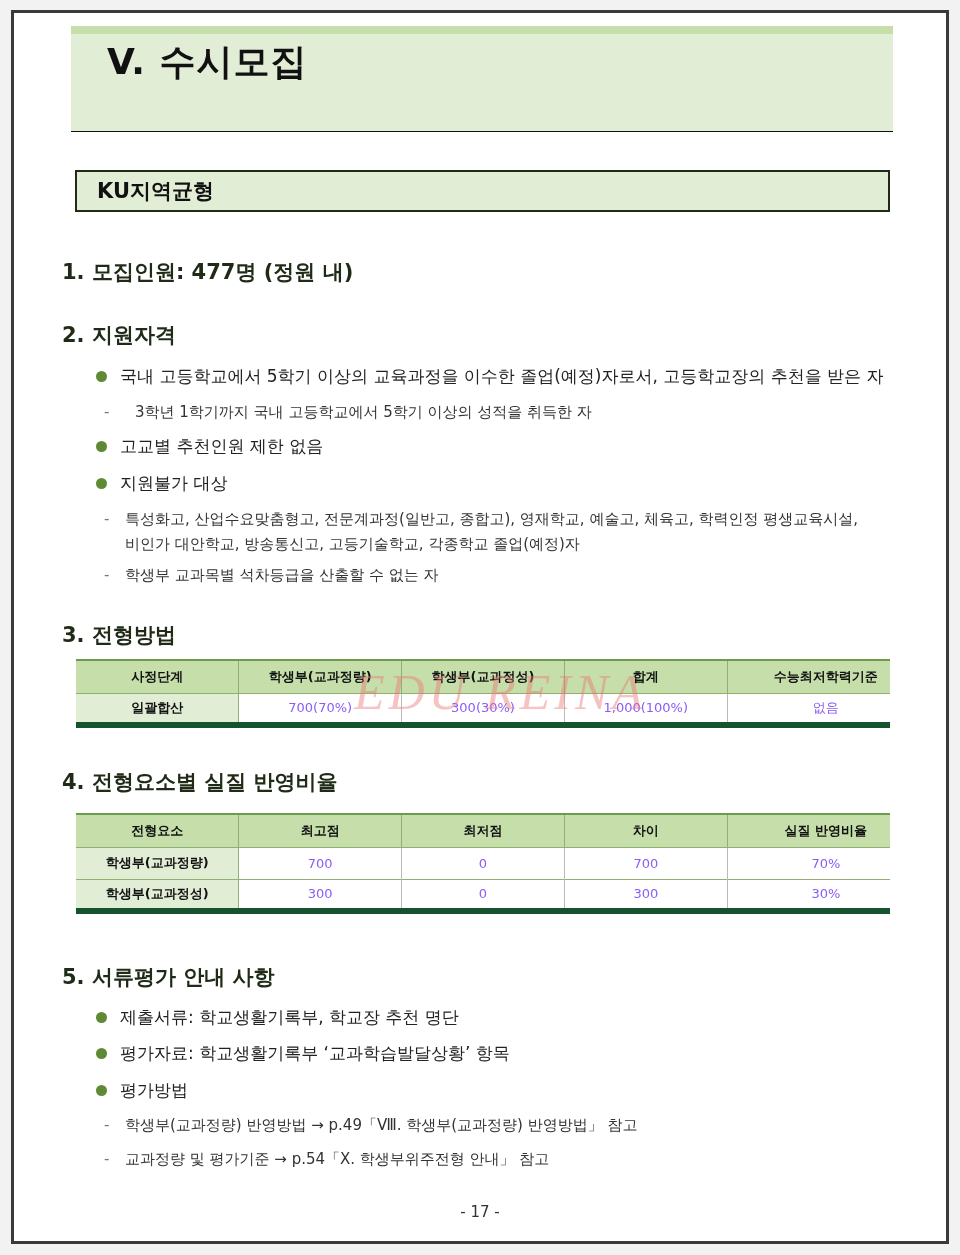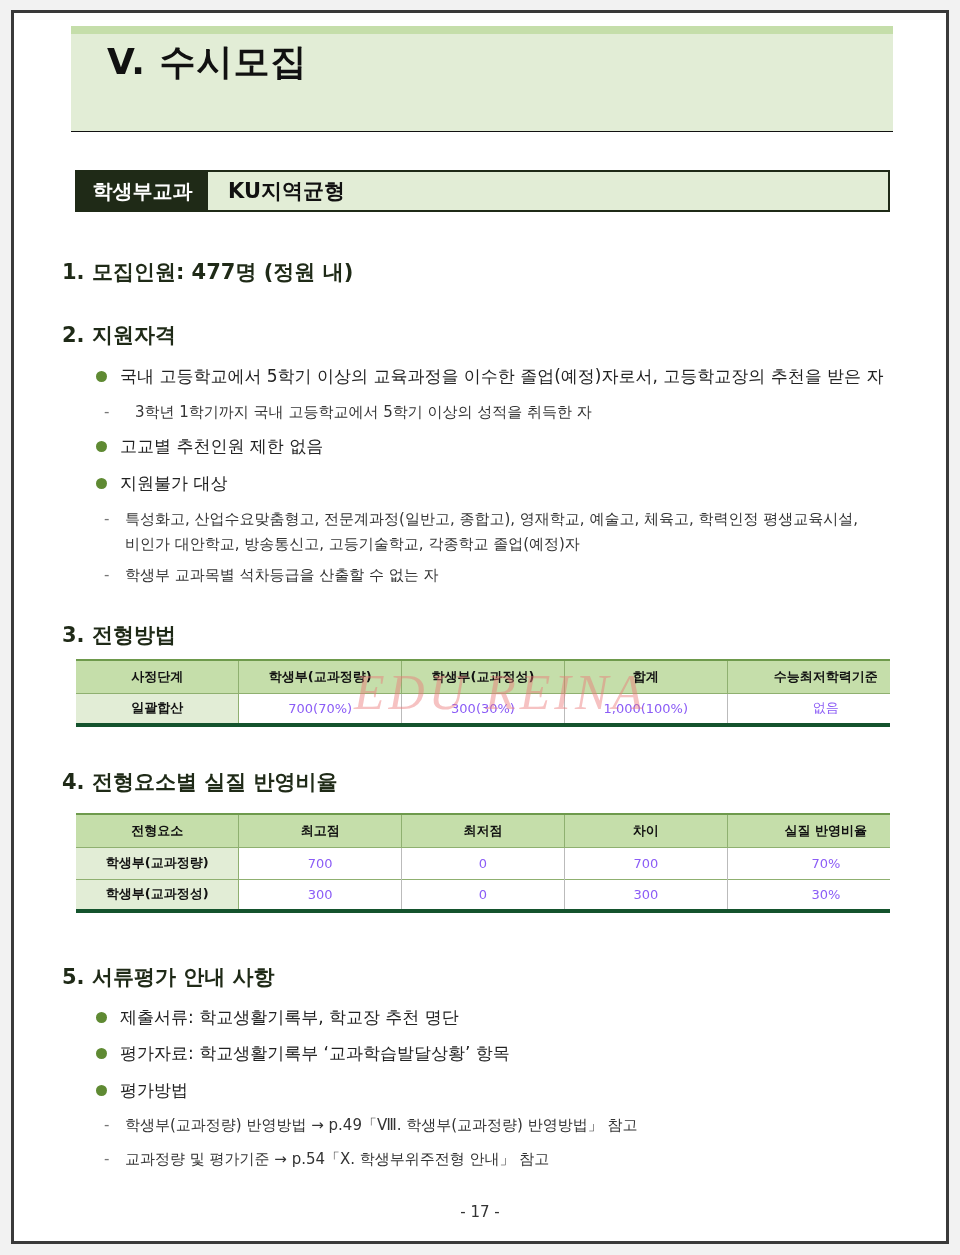--- a/index.html
+++ b/index.html
@@ -27,42 +27,41 @@
   }
   .type-name { padding-left: 20px; display: flex; align-items: center; font-size: 21px; font-weight: bold; color: #111; }
   .h2 { position: absolute; left: 48px; font-size: 21px; font-weight: bold; color: #1f2a17; }
   .bul { position: absolute; left: 82px; font-size: 17px; color: #222; display: flex; align-items: center; white-space: nowrap; }
   .bul .dot { width: 11px; height: 11px; border-radius: 50%; background: #5f8a33; margin-right: 13px; flex: none; }
   .sub { position: absolute; left: 90px; font-size: 15px; color: #333; line-height: 25px; }
   .sub .dash { position: absolute; left: 0; top: 0; color: #777; }
   .sub .txt { display: block; padding-left: 21px; }
   table.tb {
     position: absolute; left: 62px; width: 814px; border-collapse: collapse; font-size: 13px; table-layout: fixed;
-    border-top: 2px solid #6e9a4c; border-bottom: 4px solid #14532d;
+    border-top: 2px solid #6e9a4c; border-bottom: 6px solid #14532d;
   }
   table.tb th { background: #c5deaa; font-weight: bold; color: #111; height: 33px; border-right: 1px solid #8fb070; }
   table.tb td { height: 32px; text-align: center; color: #8b5cf6; border-right: 1px solid #bbb; border-top: 1px solid #8fb070; }
   table.tb th:last-child, table.tb td:last-child { border-right: none; padding-left: 34px; }
   table.tb td.rh { background: #e2edd6; font-weight: bold; color: #111; border-right: 1px solid #8fb070; margin-left: 34px; }
   .watermark {
     position: absolute; left: 340px; top: 650px; font-family: "Liberation Serif", serif; font-style: italic;
     font-size: 50px; color: rgba(235,120,120,0.45); letter-spacing: 4px; pointer-events: none;
   }
   .pageno { position: absolute; left: 0; width: 100%; top: 1203px; text-align: center; font-size: 15px; color: #333; }
 </style>
 </head>
 <body>
 
 <div class="page">
   <div class="chapter">
     <div class="chapter-title">V. 수시모집</div>
   </div>
 
   <div class="type-box">
-    <div class="type-cat">학생부교과</div>
     <div class="type-name">KU지역균형</div>
   </div>
 
   <div class="h2" style="top:245px">1. 모집인원: 477명 (정원 내)</div>
 
   <div class="h2" style="top:308px">2. 지원자격</div>
   <div class="bul" style="top:352px">
       <span class="dot"></span>
       <span>국내 고등학교에서 5학기 이상의 교육과정을 이수한 졸업(예정)자로서, 고등학교장의 추천을 받은 자</span>
     </div>

